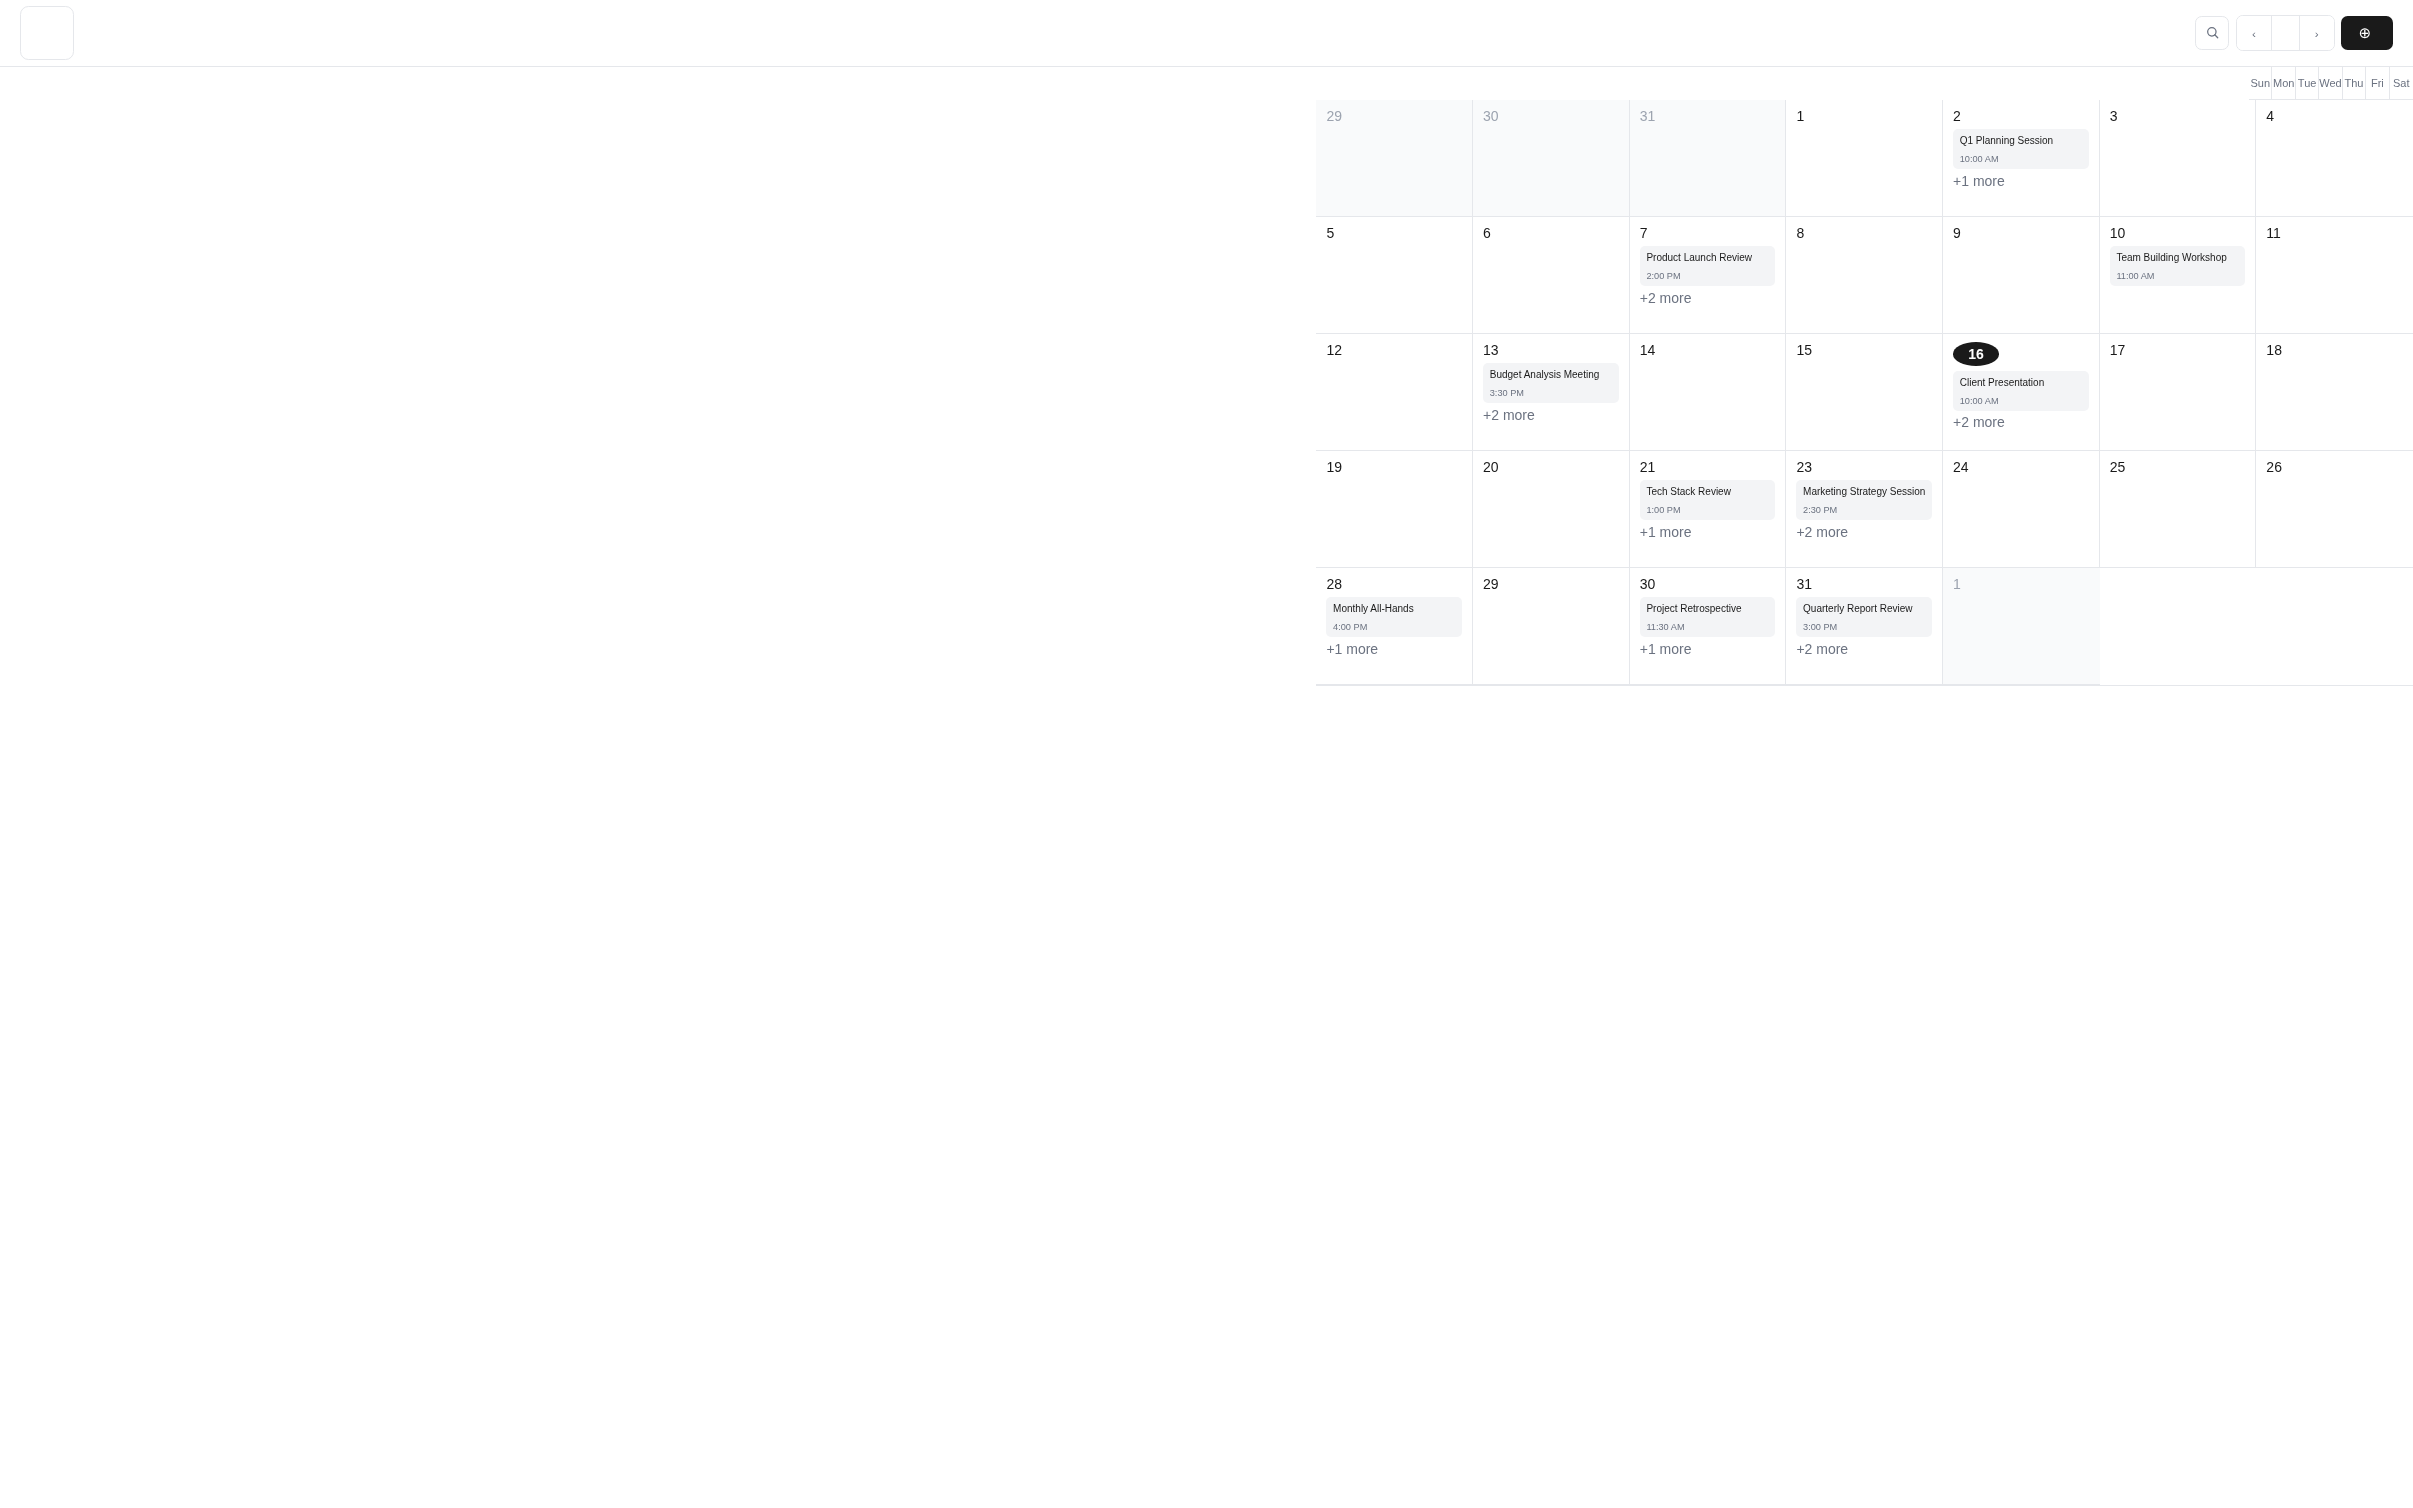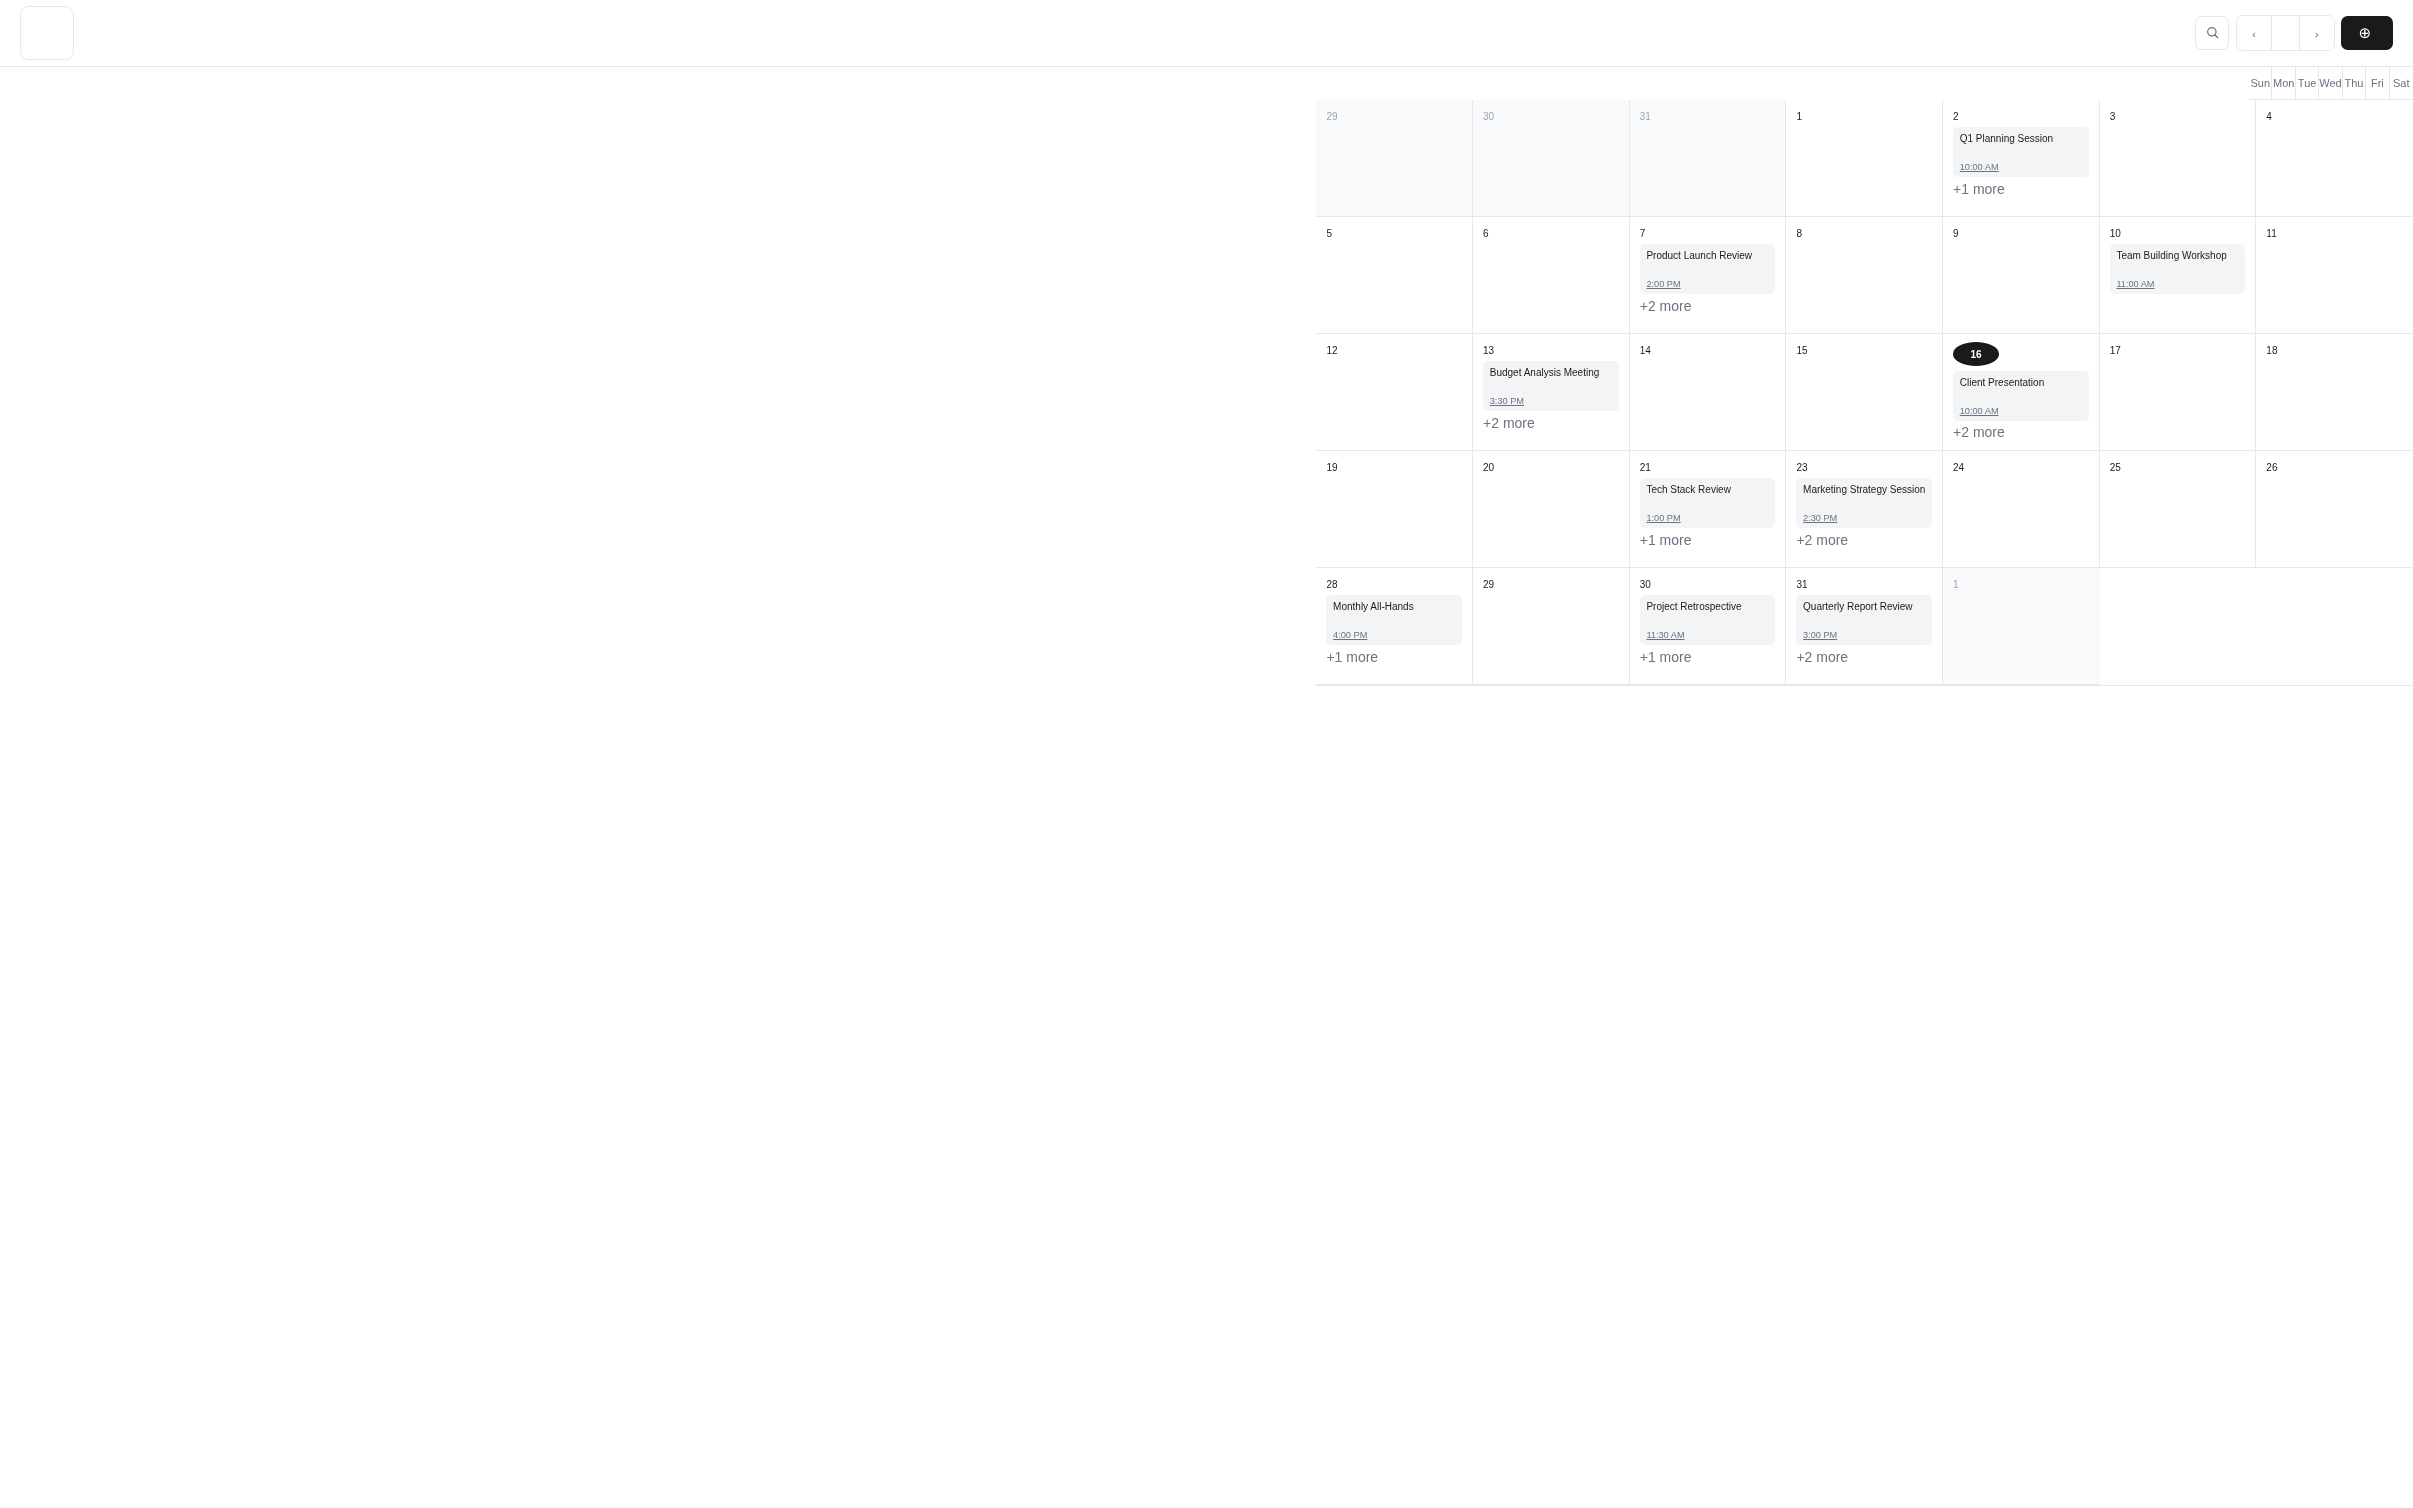--- a/index.html
+++ b/index.html
@@ -117,21 +117,21 @@
       border-bottom: 0.8px solid #e5e7eb;
       padding: 8.4px 10px;
       min-height: 117px;
       background: #fff;
       vertical-align: top;
       position: relative;
     }
     .cell:last-child, .cell:nth-child(7n) { border-right: none; }
     .cell.other-month { background: #f9fafb; }
     .cell-number {
-      font-size: 10px;
+      font-size: 14px;
       color: #1a1a1a;
       font-weight: 400;
       margin-bottom: 5px;
       display: inline-block;
     }
     .cell-number.other-month-num { color: #9ca3af; }
     .cell-number.today {
       background: #1a1a1a;
       color: #fff;
       border-radius: 50%;
@@ -143,21 +143,21 @@
       font-weight: 600;
     }
     .event-card {
       background: #f3f4f6;
       border-radius: 5px;
       padding: 5px 6.7px;
       margin-bottom: 3.4px;
       cursor: pointer;
     }
     .event-title { font-size: 10px; font-weight: 500; color: #1a1a1a; line-height: 1.3; }
-    .event-time { font-size: 9.2px; color: #6b7280; margin-top: 17px; text-decoration: underline; }
+    .event-time { font-size: 9.2px; color: #6b7280; margin-top: 7px; }
     .more-events { font-size: 14px; color: #6b7280; margin-top: 3.4px; cursor: pointer; }
   </style>
 </head>
 <body>
 
 <div class="header">
   <div class="date-badge">
     <span class="date-badge-month"></span>
     <span class="date-badge-day"></span>
   </div>

